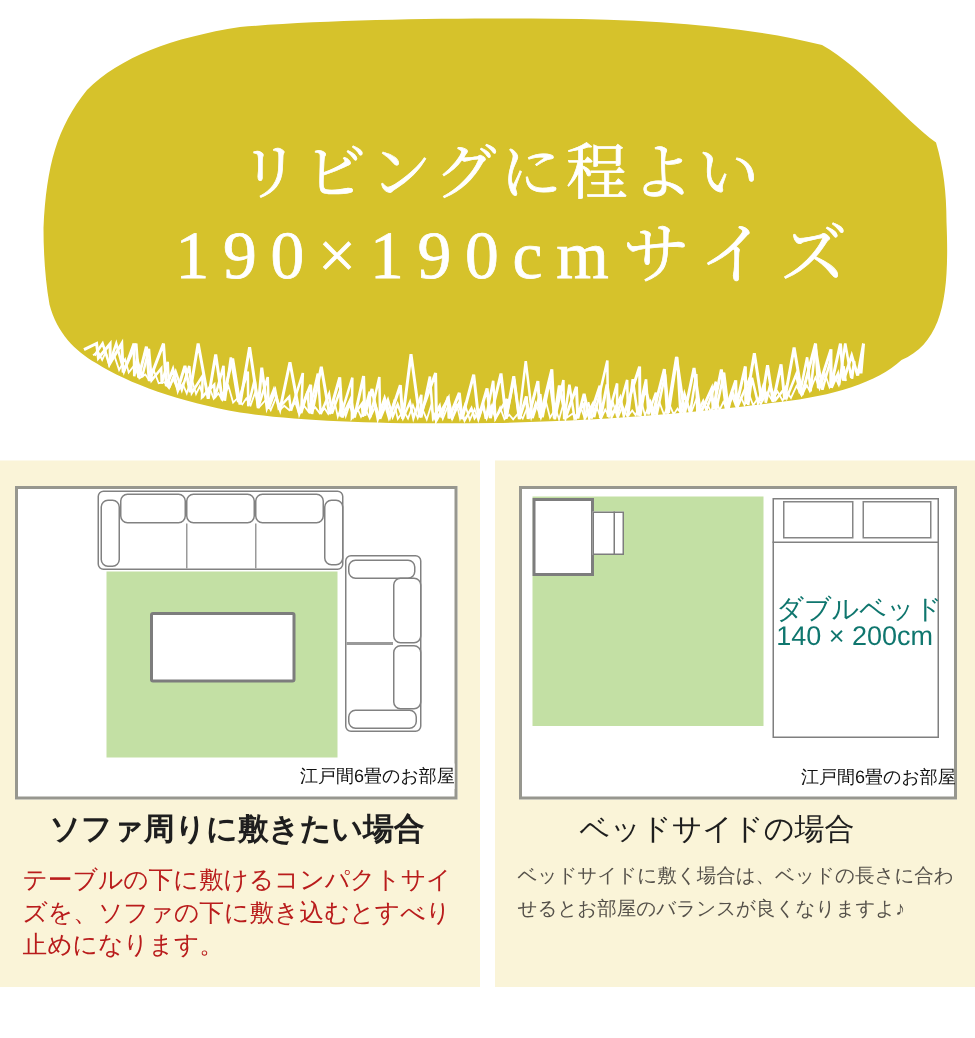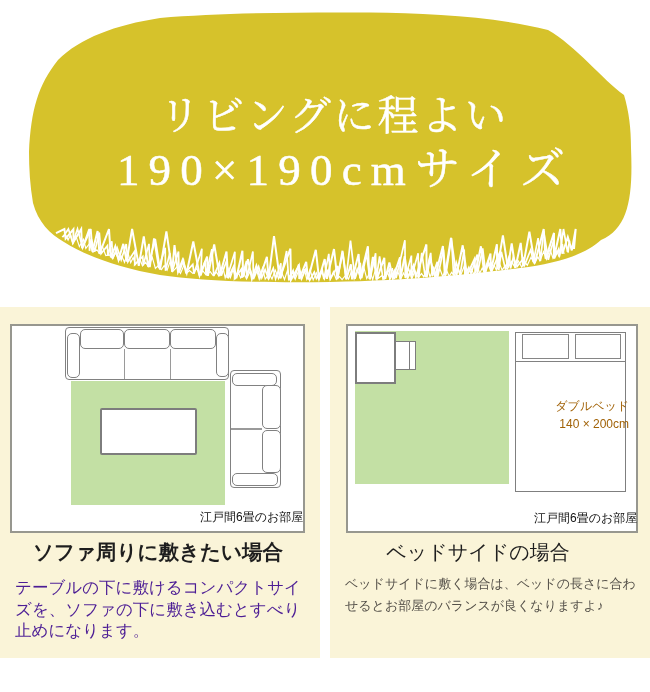--- a/index.html
+++ b/index.html
@@ -75,25 +75,25 @@
 <div class="abs" style="left:408.5px;top:341px;width:1.5px;height:29px;background:#7d7d7d"></div>
 
 <div class="abs" style="left:514.5px;top:331.5px;width:111.5px;height:160.5px;background:#ffffff;border:1.5px solid #7f7f7f"></div>
 
 <div class="abs" style="left:522px;top:333.5px;width:46.5px;height:25.5px;background:#ffffff;border:1.4px solid #868686"></div>
 
 <div class="abs" style="left:574.8px;top:333.5px;width:46.5px;height:25.5px;background:#ffffff;border:1.4px solid #868686"></div>
 
 <div class="abs" style="left:514.5px;top:361px;width:111.5px;height:1.4px;background:#818181"></div>
 
-<div class="abs" style="left:517.5px;top:396.5px;width:111.5px;text-align:right;color:#a16207;font-size:12px;line-height:18px">ダブルベッド<br>140 × 200cm</div>
+<div class="abs" style="left:517.5px;top:396.5px;width:111.5px;text-align:left;color:#0f766e;font-size:18px;line-height:18px">ダブルベッド<br>140 × 200cm</div>
 
 <div class="abs" style="left:534px;top:510px;width:99px;height:16px;background:#ffffff;color:#111111;font-size:12px;line-height:16px;text-align:center;white-space:nowrap">江戸間6畳のお部屋</div>
 
 <div class="abs" style="left:-2px;top:538px;width:320px;text-align:center;font-size:20.5px;font-weight:bold;color:#1e1e1e;letter-spacing:0px">ソファ周りに敷きたい場合</div>
 
 <div class="abs" style="left:318px;top:538.5px;width:320px;text-align:center;font-size:20px;font-weight:normal;color:#1e1e1e;letter-spacing:0px">ベッドサイドの場合</div>
 
-<div class="abs" style="left:15px;top:577px;width:302px;font-size:16.5px;line-height:21.5px;color:#4c1d95">テーブルの下に敷けるコンパクトサイズを、ソファの下に敷き込むとすべり止めになります。</div>
+<div class="abs" style="left:15px;top:577px;width:302px;font-size:16.5px;line-height:21.5px;color:#b91c1c">テーブルの下に敷けるコンパクトサイズを、ソファの下に敷き込むとすべり止めになります。</div>
 
 <div class="abs" style="left:345px;top:573px;width:302px;font-size:13px;line-height:21.5px;color:#55514a">ベッドサイドに敷く場合は、ベッドの長さに合わせるとお部屋のバランスが良くなりますよ♪</div>
 
 </div>
 
 </body></html>

